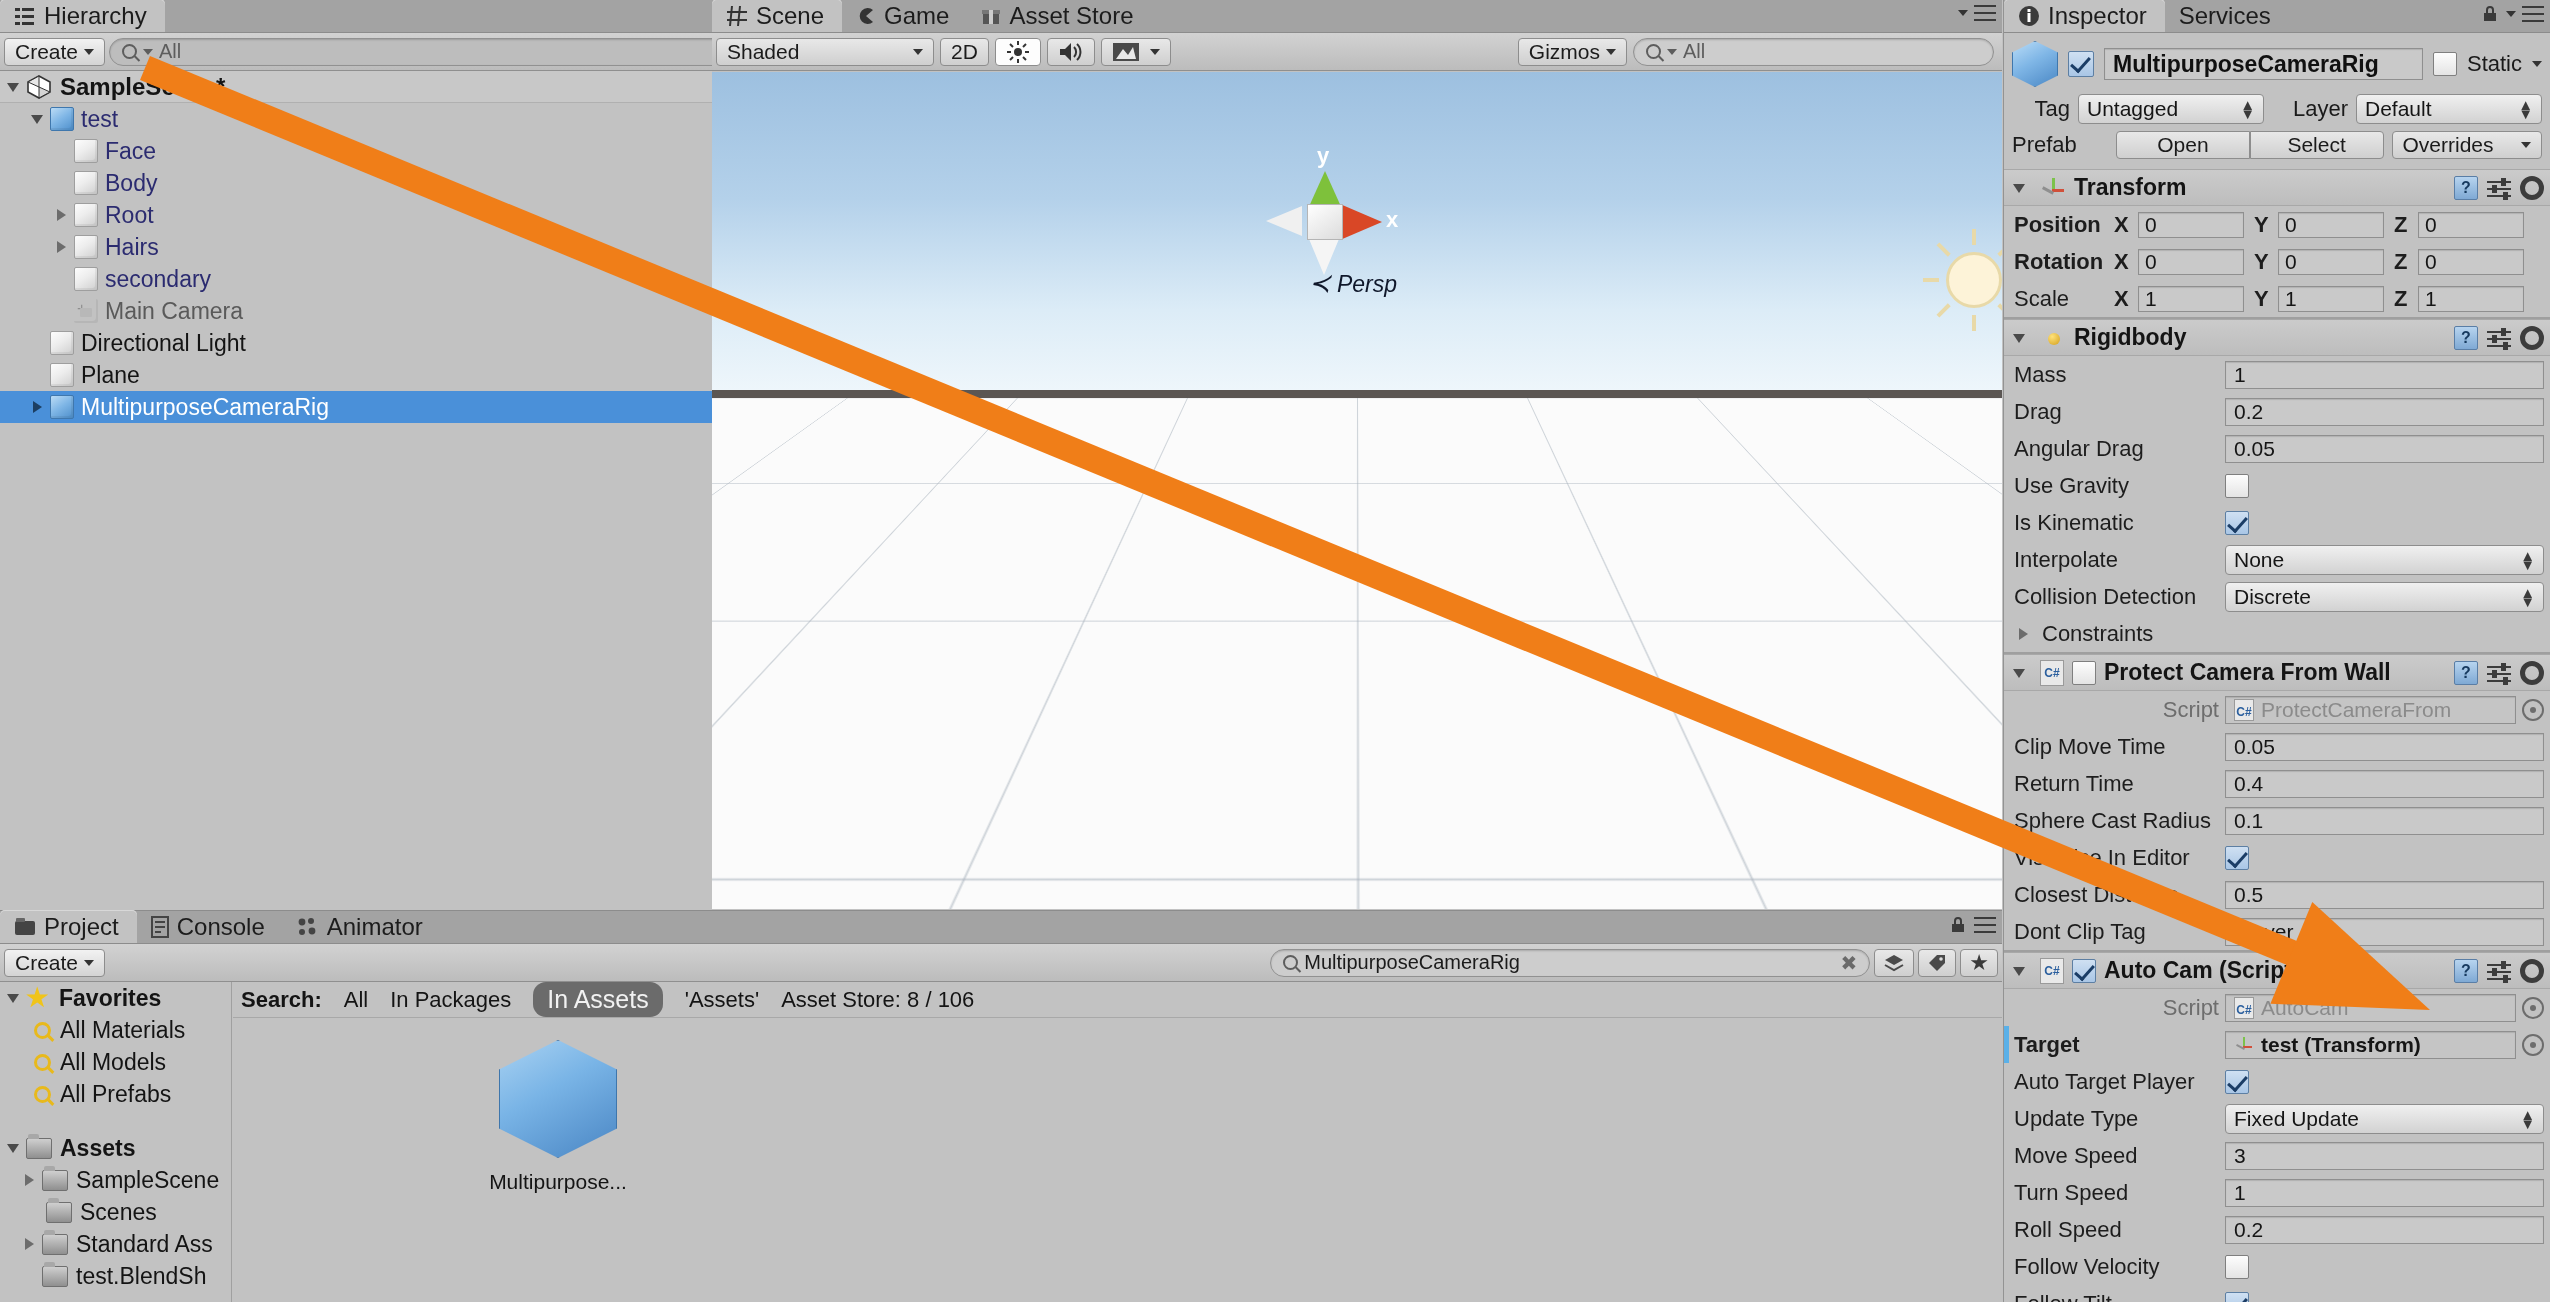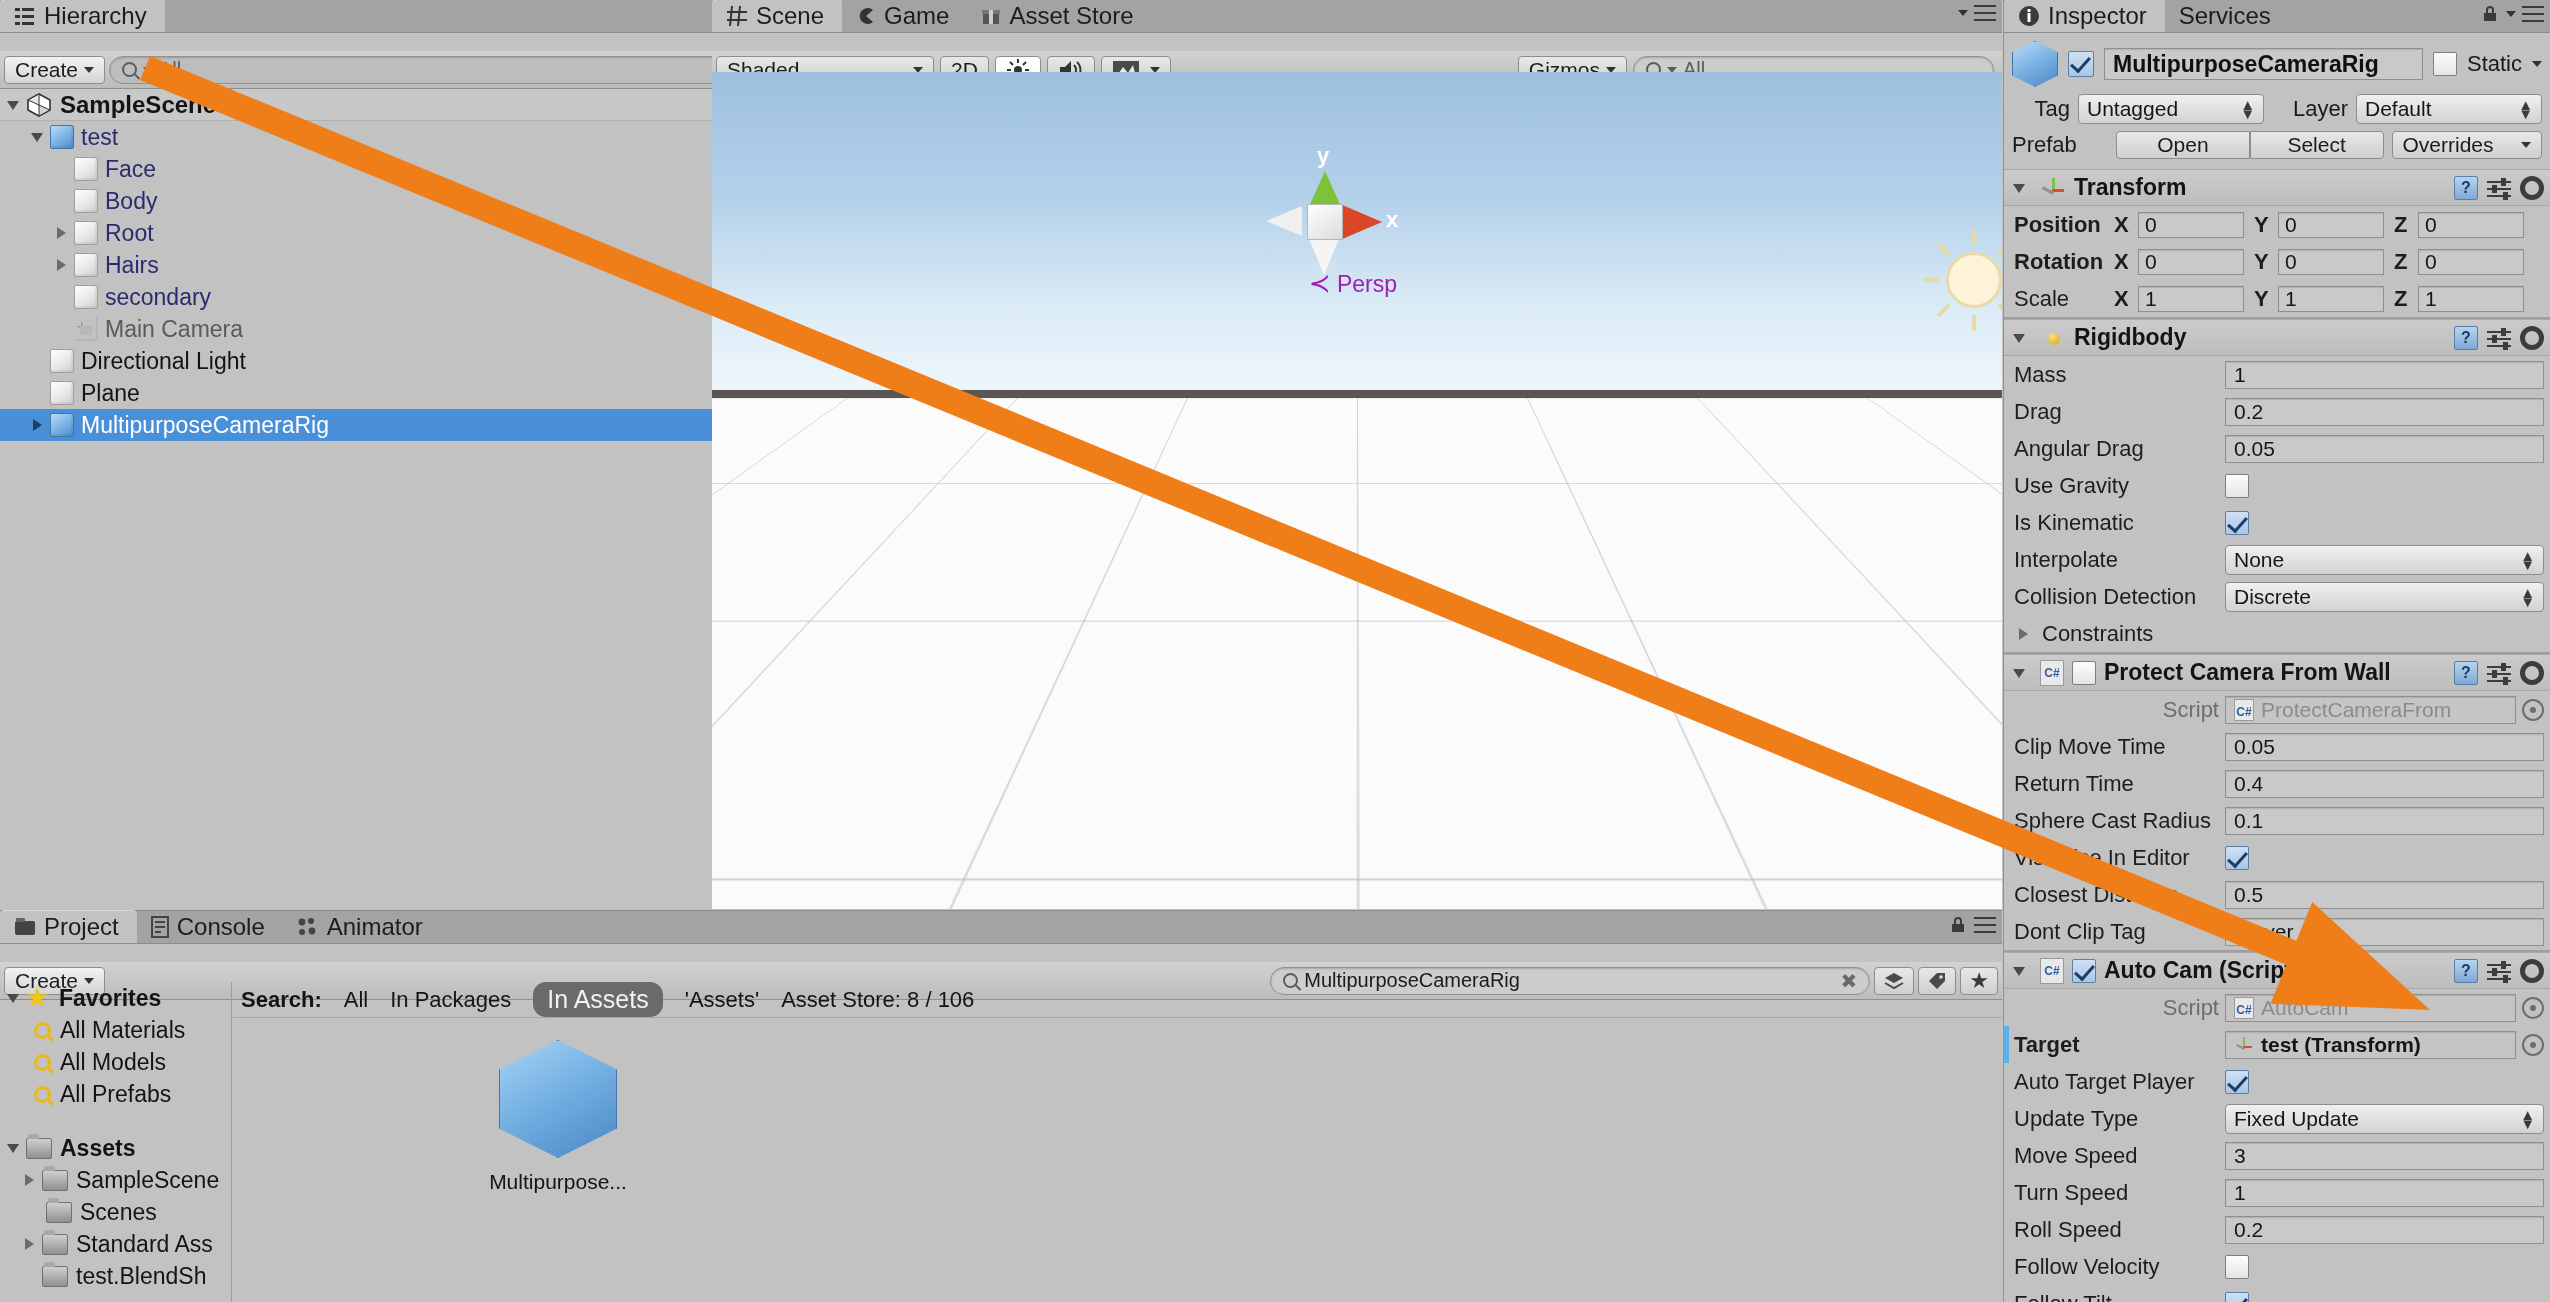--- a/index.html
+++ b/index.html
@@ -27,21 +27,21 @@
   }
   .tab.active {
     background:#c2c2c2;
     border-top-left-radius:5px; border-top-right-radius:5px;
     box-shadow: inset 0 1px 0 #d8d8d8;
   }
   .tab .ico { display:inline-flex; align-items:center; }
   .toolrow {
     height:38px; background:linear-gradient(#d2d2d2,#bcbcbc);
     border-bottom:1px solid #8f8f8f;
-    display:flex; align-items:center; padding:0 4px; gap:4px;margin-top:18px;
+    display:flex; align-items:center; padding:0 4px; gap:4px;
   }
   .btn {
     height:28px; padding:0 10px;
     display:flex; align-items:center; gap:6px;
     font-size:21px; color:#1b1b1b;
     background:linear-gradient(#f2f2f2,#d4d4d4);
     border:1px solid #8d8d8d; border-radius:4px;
     white-space:nowrap;
   }
   .btn.flat { background:linear-gradient(#e8e8e8,#cfcfcf); }
@@ -105,21 +105,21 @@
     background-image:
       linear-gradient(to right, rgba(170,180,190,.55) 1px, transparent 1px),
       linear-gradient(to bottom, rgba(170,180,190,.55) 1px, transparent 1px);
     background-size: 170px 170px;
   }
   .sun { position:absolute; left:1262px; top:208px; width:102px;height:102px; transform:translate(-50%,-50%);}
   .sun .disc{position:absolute;left:23px;top:23px;width:56px;height:56px;border-radius:50%;background:#fdf3d8;border:3px solid #e8d9a8;}
   .sun i{position:absolute;left:49px;top:0;width:4px;height:16px;background:#e8d9a8;transform-origin:2px 51px;}
   .shadow{position:absolute;left:1258px;top:560px;width:190px;height:80px;background:rgba(62,84,112,.55);
     border-radius:50%; filter:blur(2px); transform:rotate(-9deg);}
-  .persp { position:absolute; right:605px; bottom:610px; font-size:23px; color:#a21caf; }
+  .persp { position:absolute; right:605px; bottom:610px; font-size:23px; color:#0f172a;font-style:italic; }
   .axisgizmo { position:absolute; right:612px; top:85px; width:130px; height:130px;}
   .ag-core{position:absolute;left:47px;top:47px;width:36px;height:36px;background:linear-gradient(145deg,#ffffff,#dcdcdc);border:1px solid #b5b5b5;}
   .ag-y{position:absolute;left:47px;top:14px;width:0;height:0;border-left:18px solid transparent;border-right:18px solid transparent;border-bottom:40px solid #7ec13b;}
   .ag-x{position:absolute;left:80px;top:47px;width:0;height:0;border-top:18px solid transparent;border-bottom:18px solid transparent;border-left:42px solid #d94726;}
   .ag-nx{position:absolute;left:6px;top:49px;width:0;height:0;border-top:15px solid transparent;border-bottom:15px solid transparent;border-right:36px solid #f0f0f0;}
   .ag-ny{position:absolute;left:49px;top:82px;width:0;height:0;border-left:15px solid transparent;border-right:15px solid transparent;border-top:36px solid #f5f5f5;}
   .ag-lab{position:absolute;font-size:22px;color:#ffffff;font-weight:bold;}
 
   
   #inspector { left:2003px; top:0; width:547px; height:1302px; border-left:1px solid #939393;}

